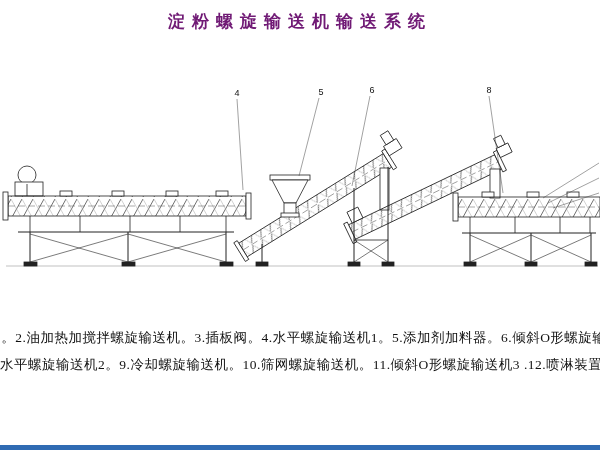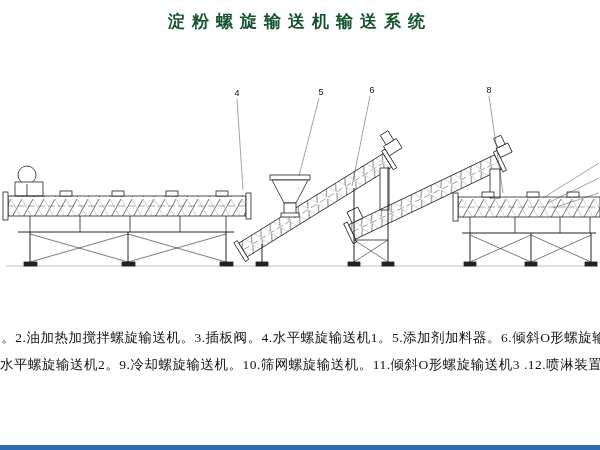--- a/index.html
+++ b/index.html
@@ -4,21 +4,21 @@
 <style>
   html,body{margin:0;padding:0;}
   body{
     width:600px;height:450px;position:relative;overflow:hidden;
     background:#ffffff;
     font-family:"Liberation Serif", serif;
   }
   .title{
     position:absolute;top:10px;left:0;width:100%;
     text-align:center;font-size:17px;font-weight:bold;
-    letter-spacing:7px;color:#14532d;white-space:nowrap;
+    letter-spacing:7px;color:#701a75;white-space:nowrap;
   }
   .drawing-svg{position:absolute;top:0;left:0;}
   .caption-line{
     position:absolute;white-space:nowrap;
     font-size:13.5px;color:#111;letter-spacing:0.5px;
   }
   .caption-line.l1{top:329px;left:-6px;}
   .caption-line.l2{top:356px;left:0px;}
   .bottom-strip{
     position:absolute;bottom:0;left:0;width:100%;height:5px;

